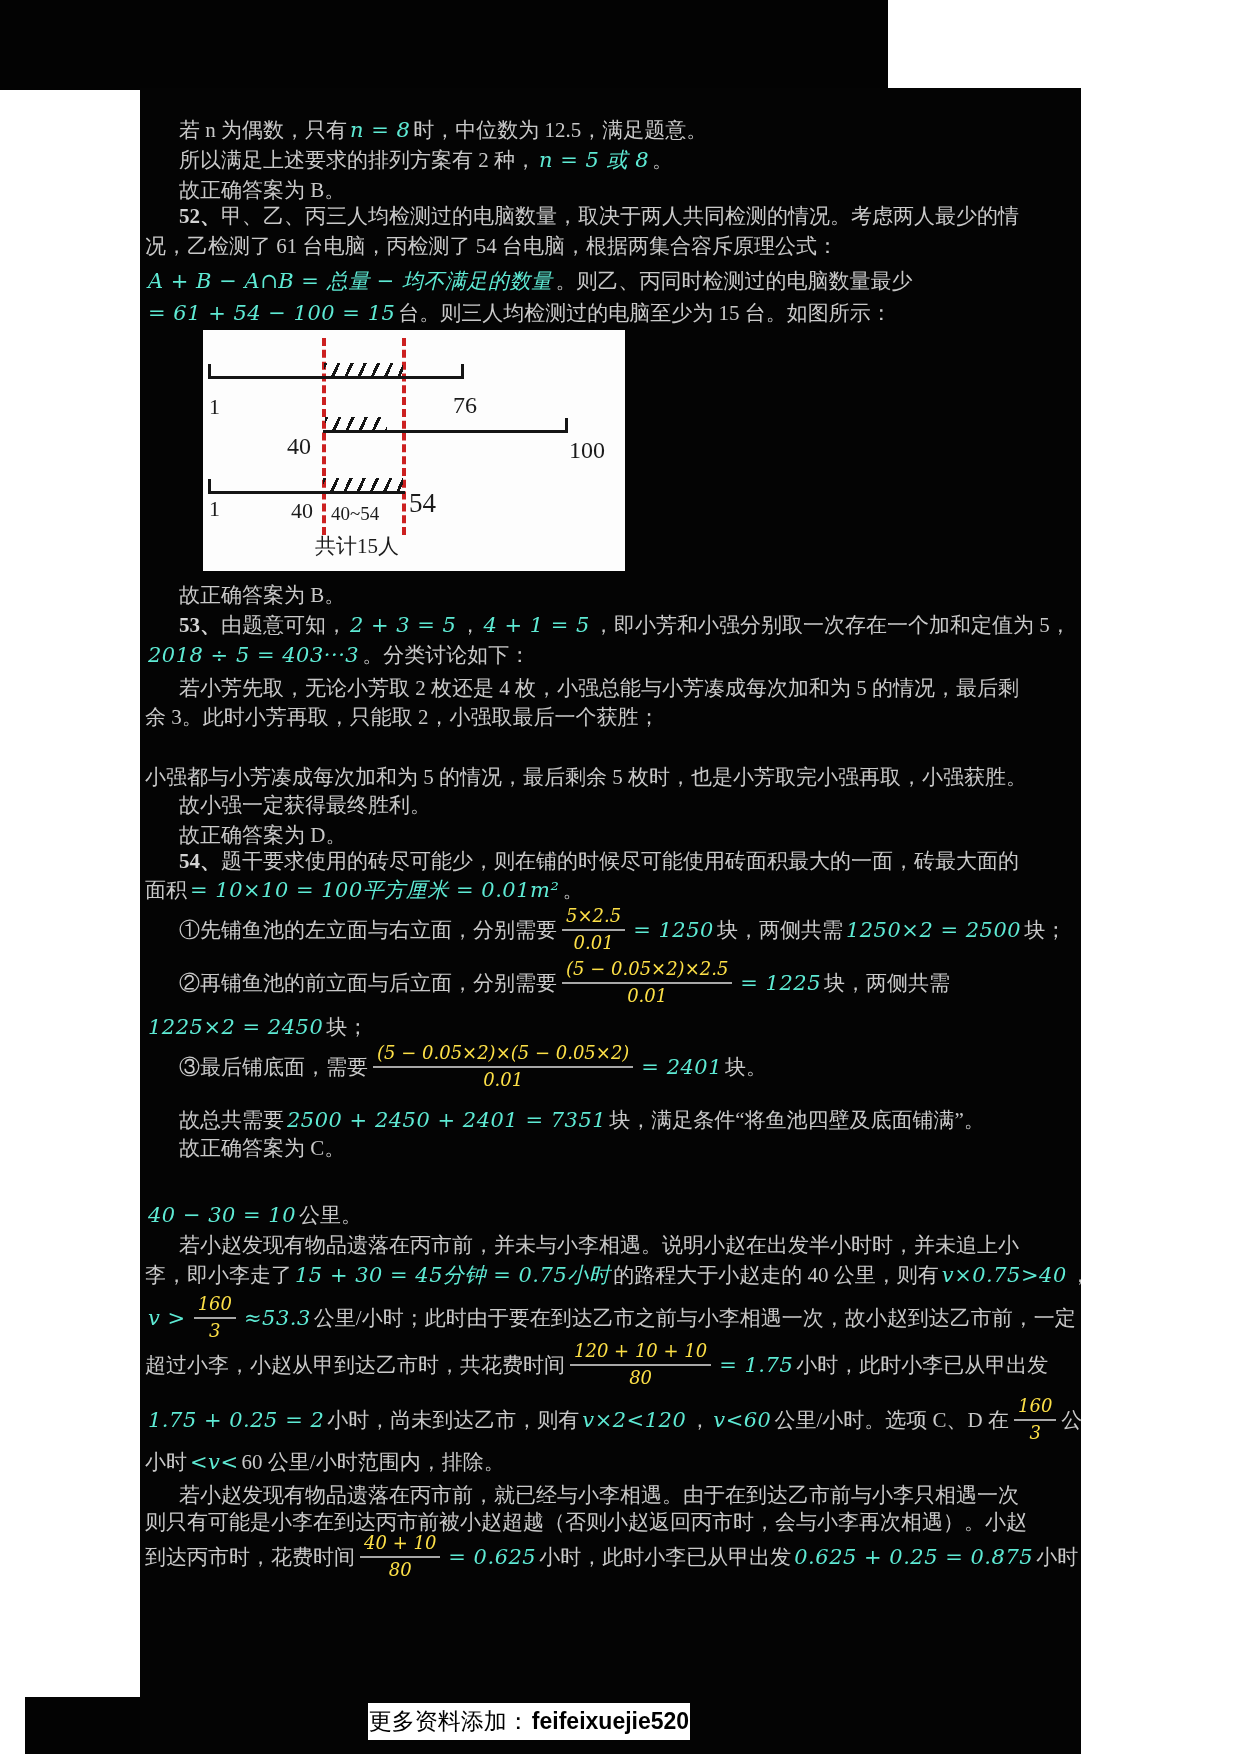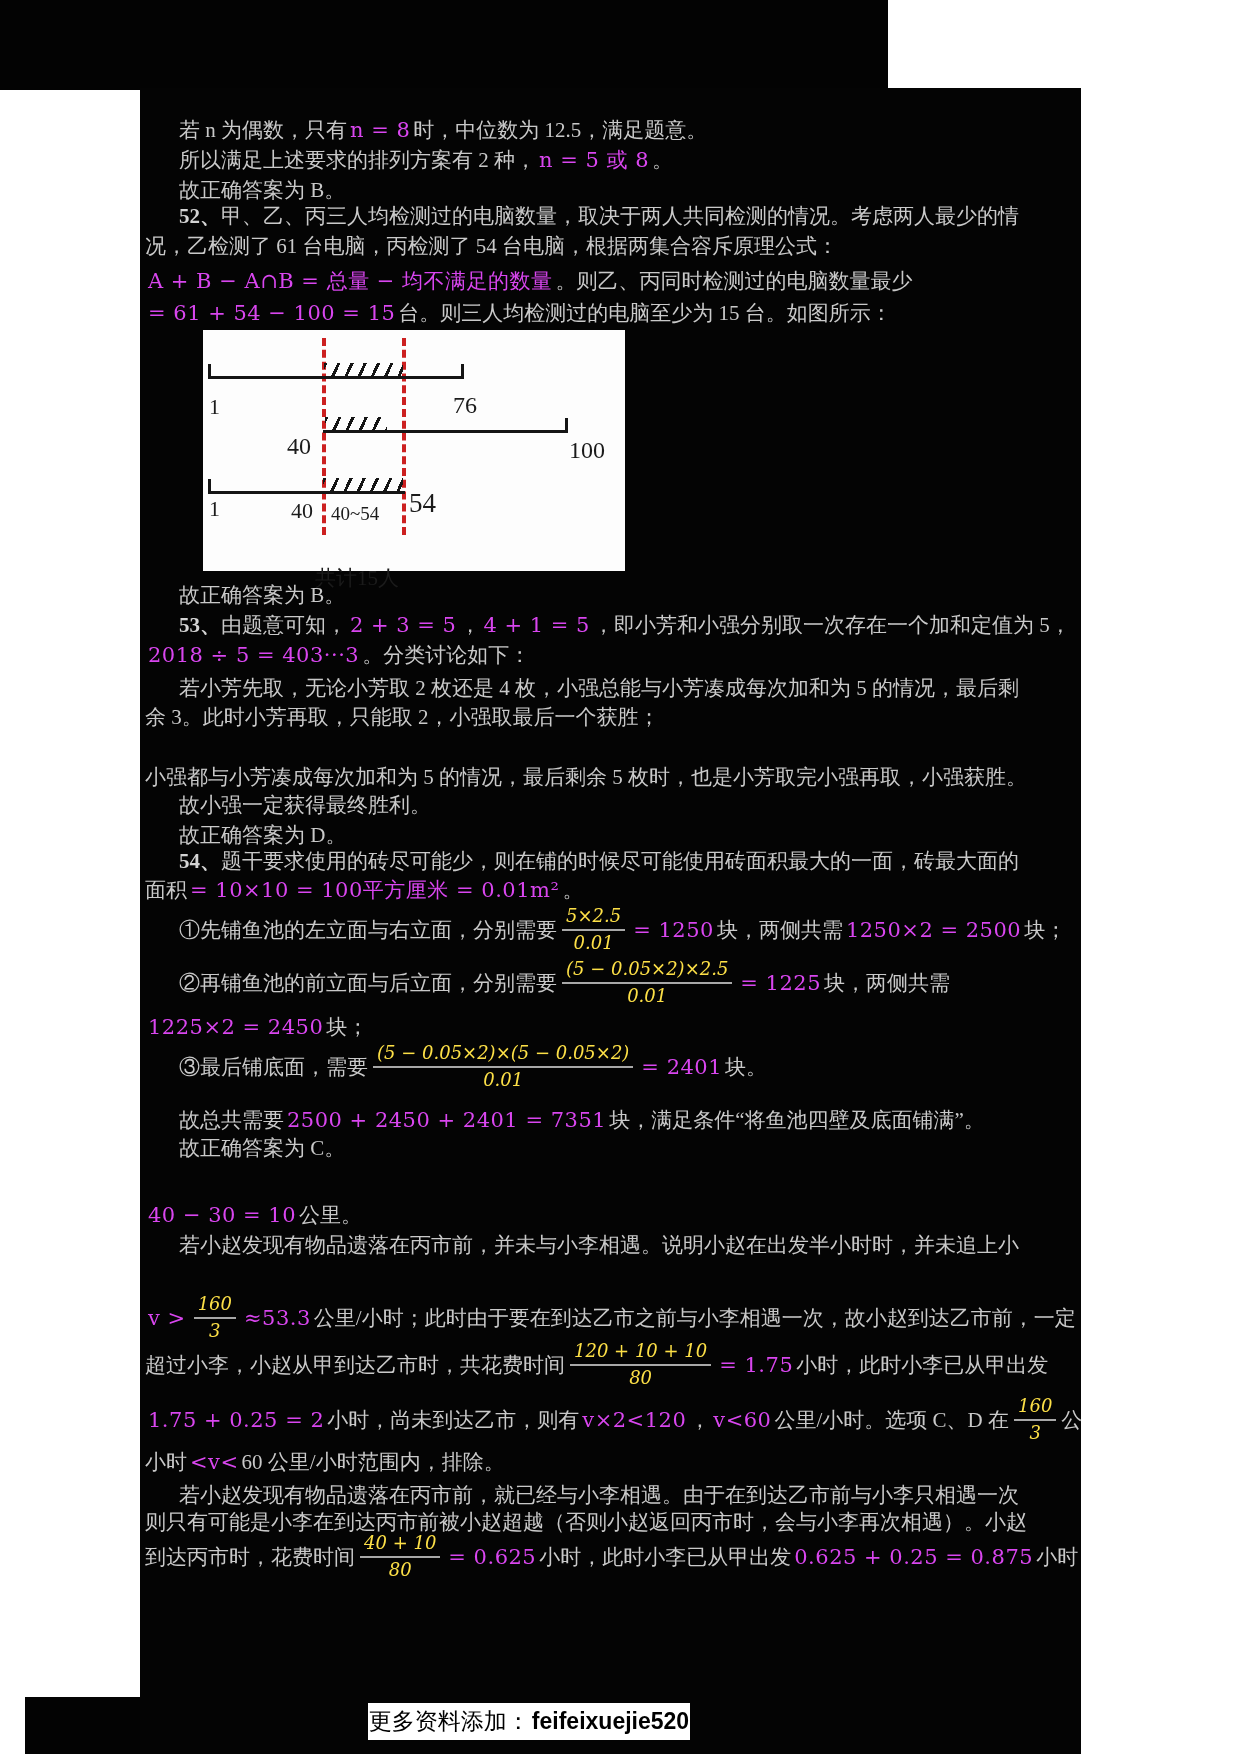--- a/index.html
+++ b/index.html
@@ -10,22 +10,22 @@
   #band-bl{left:25px;top:1697px;width:115px;height:57px;}
   #block{position:absolute;left:140px;top:88px;width:941px;height:1666px;
          background:#040404;overflow:hidden;}
   #text-layer{position:absolute;inset:0;}
   .line{position:absolute;left:0;width:936px;padding-left:5px;
         font-size:21px;line-height:30px;color:#c9c9c9;white-space:nowrap;}
   .line.ind{padding-left:39px;}
   .line.mid > *{vertical-align:middle;}
   .t{color:#c9c9c9;}
   .b{font-weight:bold;color:#d4d4d4;}
-  .f{font-family:"DejaVu Serif","Liberation Serif",serif;
-     color:#d946ef;letter-spacing:.5px;padding:0 3px;}
+  .f{font-family:"DejaVu Serif","Liberation Serif",serif;font-style:italic;
+     color:#5eead4;letter-spacing:.5px;padding:0 3px;}
   .frac{display:inline-block;text-align:center;vertical-align:middle;
         font-family:"DejaVu Serif",serif;font-style:italic;color:#fde047;
         font-size:18px;line-height:1.25;margin:0 5px;}
   .frac .num{display:block;border-bottom:2px solid #a8a8a8;padding:0 4px 1px;}
   .frac .den{display:block;padding-top:1px;}
   
   #panel{position:absolute;left:63px;top:242px;width:422px;height:241px;
          background:#fdfdfd;color:#1b1b1b;}
   .dline{position:absolute;background:#151515;height:3px;}
   .dtick{position:absolute;background:#151515;width:3px;height:13px;}
@@ -66,20 +66,21 @@
       <div class="line ind" style="top: 758px;"><span class="b">54、</span><span class="t">题干要求使用的砖尽可能少，则在铺的时候尽可能使用砖面积最大的一面，砖最大面的</span></div>
       <div class="line" style="top: 787px;"><span class="t">面积</span><span class="f">= 10×10 = 100平方厘米 = 0.01m²</span><span class="t">。</span></div>
       <div class="line ind mid" style="top: 817px;"><span class="t">①先铺鱼池的左立面与右立面，分别需要</span><span class="frac"><span class="num">5×2.5</span><span class="den">0.01</span></span><span class="f">= 1250</span><span class="t">块，两侧共需</span><span class="f">1250×2 = 2500</span><span class="t">块；</span></div>
       <div class="line ind mid" style="top: 870px;"><span class="t">②再铺鱼池的前立面与后立面，分别需要</span><span class="frac"><span class="num">(5 − 0.05×2)×2.5</span><span class="den">0.01</span></span><span class="f">= 1225</span><span class="t">块，两侧共需</span></div>
       <div class="line" style="top: 924px;"><span class="f">1225×2 = 2450</span><span class="t">块；</span></div>
       <div class="line ind mid" style="top: 954px;"><span class="t">③最后铺底面，需要</span><span class="frac"><span class="num">(5 − 0.05×2)×(5 − 0.05×2)</span><span class="den">0.01</span></span><span class="f">= 2401</span><span class="t">块。</span></div>
       <div class="line ind" style="top: 1017px;"><span class="t">故总共需要</span><span class="f">2500 + 2450 + 2401 = 7351</span><span class="t">块，满足条件“将鱼池四壁及底面铺满”。</span></div>
       <div class="line ind" style="top: 1045px;"><span class="t">故正确答案为 C。</span></div>
       <div class="line" style="top: 1112px;"><span class="f">40 − 30 = 10</span><span class="t">公里。</span></div>
       <div class="line ind" style="top: 1142px;"><span class="t">若小赵发现有物品遗落在丙市前，并未与小李相遇。说明小赵在出发半小时时，并未追上小</span></div>
+      <div class="line" style="top: 1172px;"><span class="t">李，即小李走了</span><span class="f">15 + 30 = 45分钟 = 0.75小时</span><span class="t">的路程大于小赵走的 40 公里，则有</span><span class="f">v×0.75&gt;40</span><span class="t">，</span></div>
       <div class="line mid" style="top: 1205px;"><span class="f">v &gt;</span><span class="frac"><span class="num">160</span><span class="den">3</span></span><span class="f">≈53.3</span><span class="t">公里/小时；此时由于要在到达乙市之前与小李相遇一次，故小赵到达乙市前，一定</span></div>
       <div class="line mid" style="top: 1252px;"><span class="t">超过小李，小赵从甲到达乙市时，共花费时间</span><span class="frac"><span class="num">120 + 10 + 10</span><span class="den">80</span></span><span class="f">= 1.75</span><span class="t">小时，此时小李已从甲出发</span></div>
       <div class="line mid" style="top: 1307px;"><span class="f">1.75 + 0.25 = 2</span><span class="t">小时，尚未到达乙市，则有</span><span class="f">v×2&lt;120</span><span class="t">，</span><span class="f">v&lt;60</span><span class="t">公里/小时。选项 C、D 在</span><span class="frac"><span class="num">160</span><span class="den">3</span></span><span class="t">公里/</span></div>
       <div class="line" style="top: 1359px;"><span class="t">小时</span><span class="f">&lt;v&lt;</span><span class="t">60 公里/小时范围内，排除。</span></div>
       <div class="line ind" style="top: 1392px;"><span class="t">若小赵发现有物品遗落在丙市前，就已经与小李相遇。由于在到达乙市前与小李只相遇一次</span></div>
       <div class="line" style="top: 1419px;"><span class="t">则只有可能是小李在到达丙市前被小赵超越（否则小赵返回丙市时，会与小李再次相遇）。小赵</span></div>
       <div class="line mid" style="top: 1444px;"><span class="t">到达丙市时，花费时间</span><span class="frac"><span class="num">40 + 10</span><span class="den">80</span></span><span class="f">= 0.625</span><span class="t">小时，此时小李已从甲出发</span><span class="f">0.625 + 0.25 = 0.875</span><span class="t">小时，尚未</span></div>
     </div>
 
   <div id="panel">
@@ -100,20 +101,20 @@
     <div class="dlab" style="left:84px;top:104px;font-size:24px;">40</div>
     <div class="dlab" style="left:366px;top:108px;font-size:24px;">100</div>
 
     <div class="dline" style="left:5px;top:161px;width:197px;"></div>
     <div class="dtick" style="left:5px;top:149px;"></div>
     <div class="hatch" style="left:120px;top:148px;width:80px;"></div>
     <div class="dlab" style="left:6px;top:168px;">1</div>
     <div class="dlab" style="left:88px;top:170px;">40</div>
     <div class="dlab" style="left:128px;top:174px;font-size:19px;">40~54</div>
     <div class="dlab" style="left:206px;top:160px;font-size:27px;">54</div>
-    <div class="dlab" style="left:112px;top:206px;font-size:21px;margin-top:32px;">共计15人</div>
+    <div class="dlab" style="left:112px;top:206px;font-size:21px;">共计15人</div>
   </div>
 </div>
 
 <div id="watermark">
   <span>更多资料添加：</span>
     <span class="handle">feifeixuejie520</span>
 </div>
 
 </body></html>

